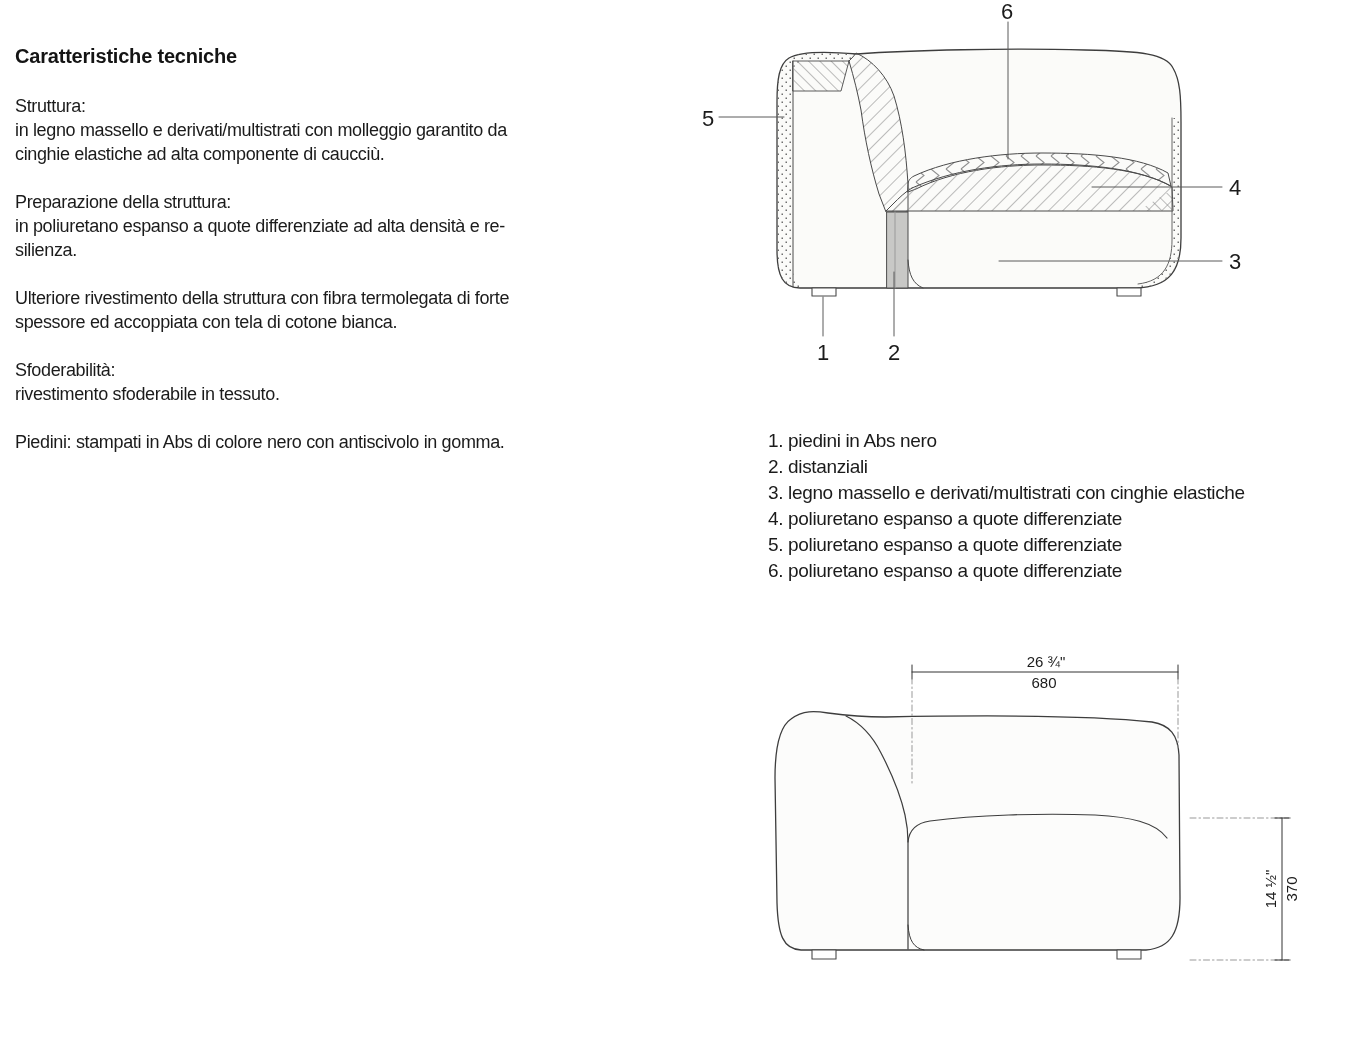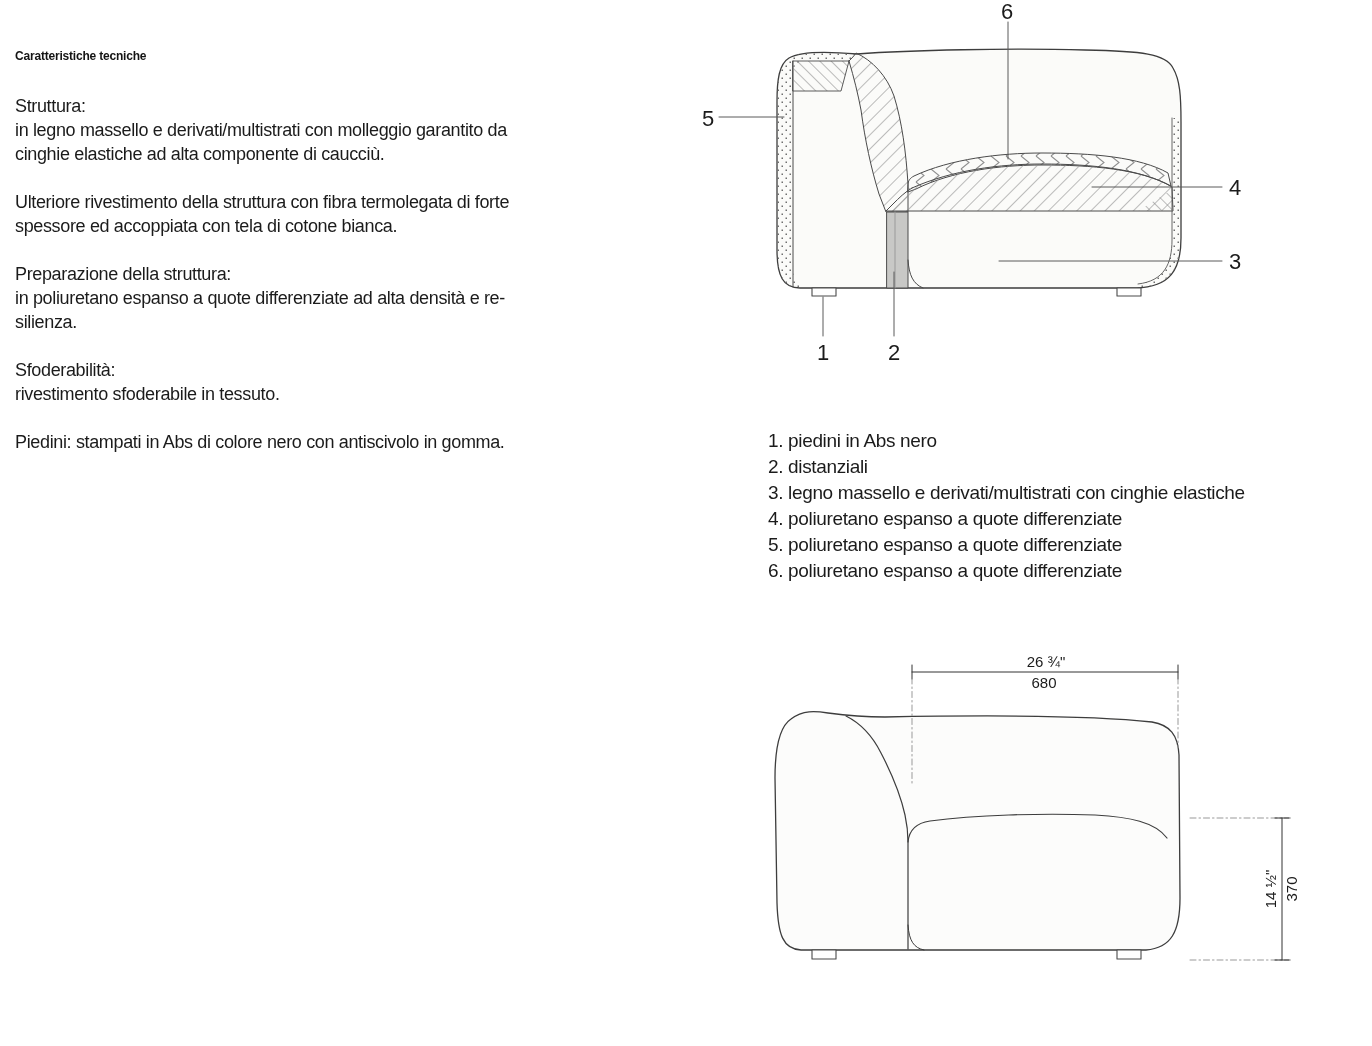--- a/index.html
+++ b/index.html
@@ -2,21 +2,21 @@
 <html><head>
 <meta charset="utf-8">
 <style>
   html,body{margin:0;padding:0;background:#ffffff;}
   .page{
     position:relative;width:1372px;height:1046px;background:#ffffff;overflow:hidden;
     font-family:"Liberation Sans",sans-serif;color:#1b1b1b;
   }
   .left-col{position:absolute;left:15px;top:44px;width:640px;}
   .left-col h1{
-    font-size:12px;line-height:24px;margin:0 0 26px 0;font-weight:bold;
+    font-size:20px;line-height:24px;margin:0 0 26px 0;font-weight:bold;
     letter-spacing:-0.2px;color:#141414;
   }
   .para{
     font-size:18px;line-height:24px;margin:0 0 24px 0;
     letter-spacing:-0.35px;white-space:pre-line;color:#1b1b1b;
   }
   .para.bold{font-weight:bold;letter-spacing:-0.3px;}
   .drawing-svg{position:absolute;left:0;top:0;}
   .legend{position:absolute;left:768px;top:428px;width:560px;}
   .legend .legend-item{
@@ -26,25 +26,25 @@
 </head>
 <body>
 
 <div class="page">
 
   <section class="left-col">
     <h1>Caratteristiche tecniche</h1>
     <p class="para">Struttura:
 in legno massello e derivati/multistrati con molleggio garantito da
 cinghie elastiche ad alta componente di caucciù.</p>
-    <p class="para">Ulteriore rivestimento della struttura con fibra termolegata di forte
-spessore ed accoppiata con tela di cotone bianca.</p>
     <p class="para">Preparazione della struttura:
 in poliuretano espanso a quote differenziate ad alta densità e re-
 silienza.</p>
+    <p class="para">Ulteriore rivestimento della struttura con fibra termolegata di forte
+spessore ed accoppiata con tela di cotone bianca.</p>
     <p class="para">Sfoderabilità:
 rivestimento sfoderabile in tessuto.</p>
     <p class="para">Piedini: stampati in Abs di colore nero con antiscivolo in gomma.</p>
   </section>
 
   <svg class="drawing-svg" width="1372" height="1046" viewBox="0 0 1372 1046">
     <defs>
       <pattern id="hatchFwd" width="10" height="10" patternUnits="userSpaceOnUse" patternTransform="rotate(45)">
         <line x1="0" y1="0" x2="0" y2="10" stroke="#8f8f8f" stroke-width="1.2"></line>
       </pattern>

